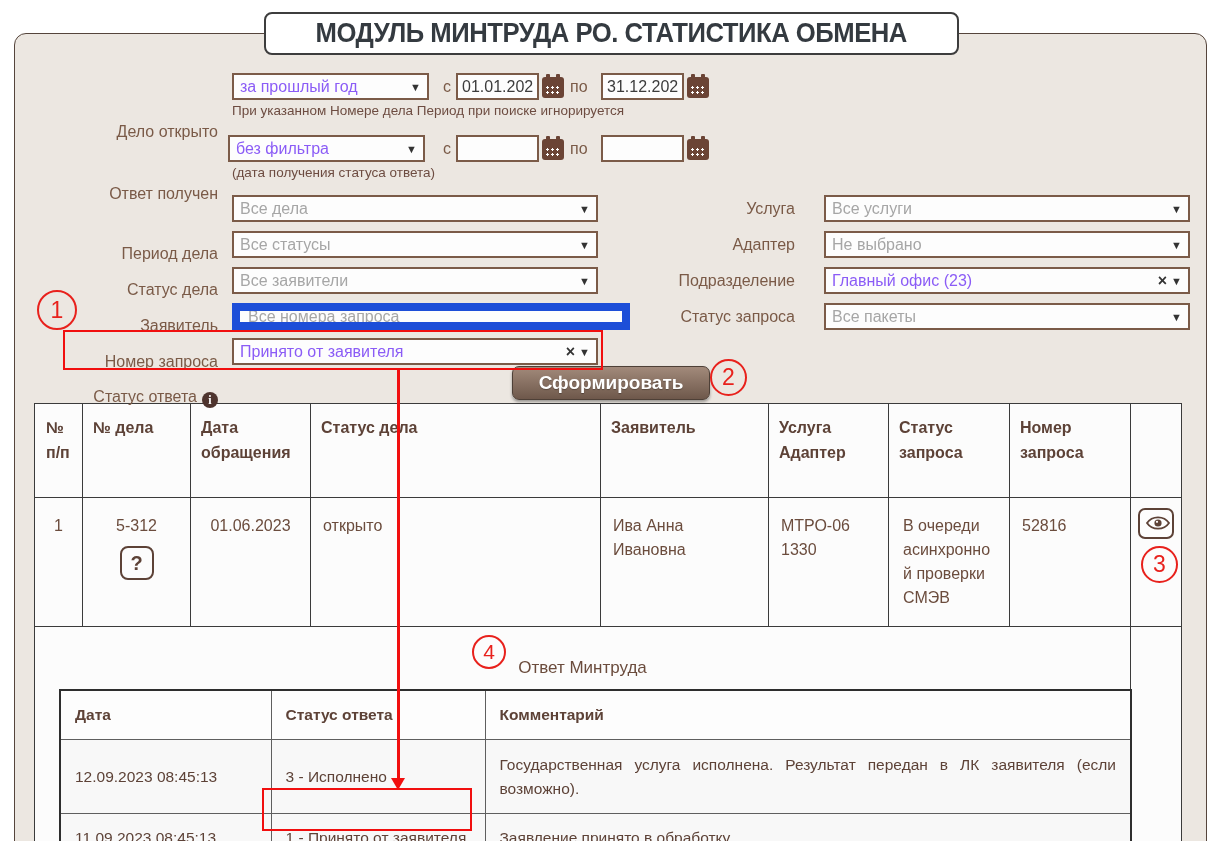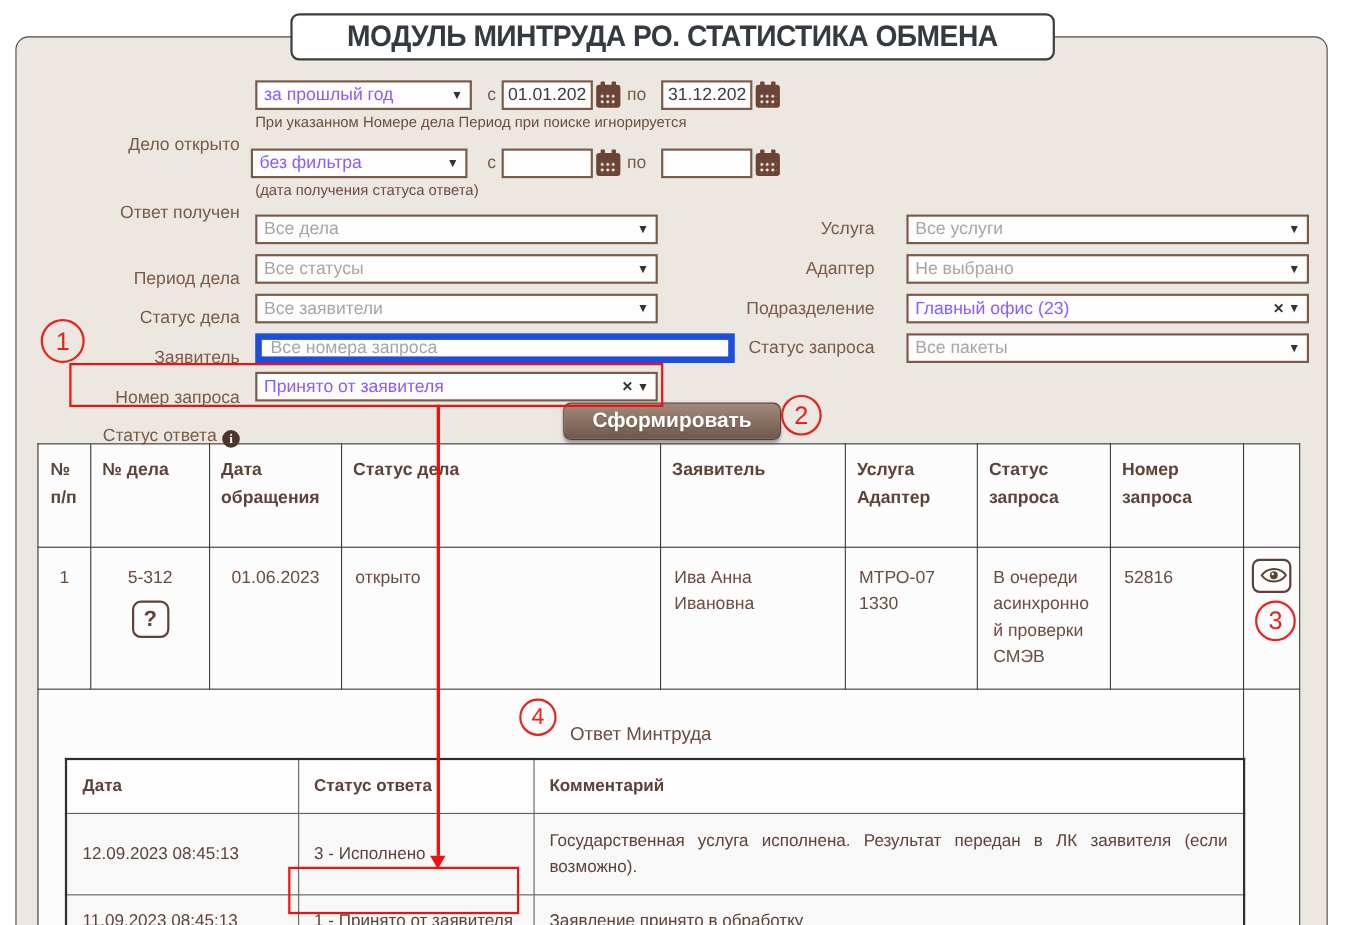--- a/index.html
+++ b/index.html
@@ -27,21 +27,21 @@
   .fsel .selval { font-size:16px; color:#8b5cf6; flex:1; white-space:nowrap; overflow:hidden; }
   .fsel .selval.ph { color:#a6a6a6; }
   .fsel .arrow { font-size:11px; color:#333; margin-left:4px; }
   .fsel .clear { font-size:16px; color:#333; font-weight:bold; margin-left:4px; line-height:1; }
   .w-sm { width:197px; }
   .w-lg { width:366px; }
 
   .dinput { position:absolute; width:83px; height:27px; border:2px solid #7b5b48;
             background:#fdfdfd; font-size:16px; color:#3c3c3c; padding:0 4px; z-index:5;
             font-family:"Liberation Sans",sans-serif; }
-  .tinput { position:absolute; width:436px; height:27px; border:6px solid #1d4ed8;
+  .tinput { position:absolute; width:398px; height:27px; border:8px solid #1d4ed8;
             background:#fdfdfd; font-size:16px; color:#3c3c3c; padding:0 8px; z-index:5;
             font-family:"Liberation Sans",sans-serif; }
   .tinput::placeholder { color:#a6a6a6; opacity:1; }
 
   .cal { position:absolute; width:22px; height:26px; z-index:5; cursor:pointer; }
   .cal .legs { position:absolute; top:0; left:4px; width:4px; height:8px; background:#6b4435;
                border-radius:1px; box-shadow:10px 0 0 #6b4435; }
   .cal .body { position:absolute; top:3px; left:0; width:22px; height:21px; background:#6b4435;
                border-radius:3px; }
   .cal .grid { position:absolute; top:11px; left:3px; width:16px; height:11px;
@@ -229,21 +229,21 @@
     </tr>
     <tr>
       <td class="c">1</td>
       <td class="c">
         <span>5-312</span>
         <button class="qbtn">?</button>
       </td>
       <td class="c">01.06.2023</td>
       <td>открыто</td>
       <td>Ива Анна Ивановна</td>
-      <td>МТРО-07 1330</td>
+      <td>МТРО-06 1330</td>
       <td style="padding:16px 12px 16px 14px">В очереди асинхронной проверки СМЭВ</td>
       <td>52816</td>
       <td style="padding:10px 4px">
         <button class="eyebtn">
           <svg width="26" height="18" viewBox="0 0 26 18">
             <path d="M2 9 C7 1.5 19 1.5 24 9 C19 16.5 7 16.5 2 9 Z" fill="none" stroke="#5d4237" stroke-width="1.8"></path>
             <circle cx="13" cy="9" r="3.6" fill="#5d4237"></circle>
             <circle cx="12" cy="7.8" r="1.1" fill="#fff"></circle>
           </svg>
         </button>

